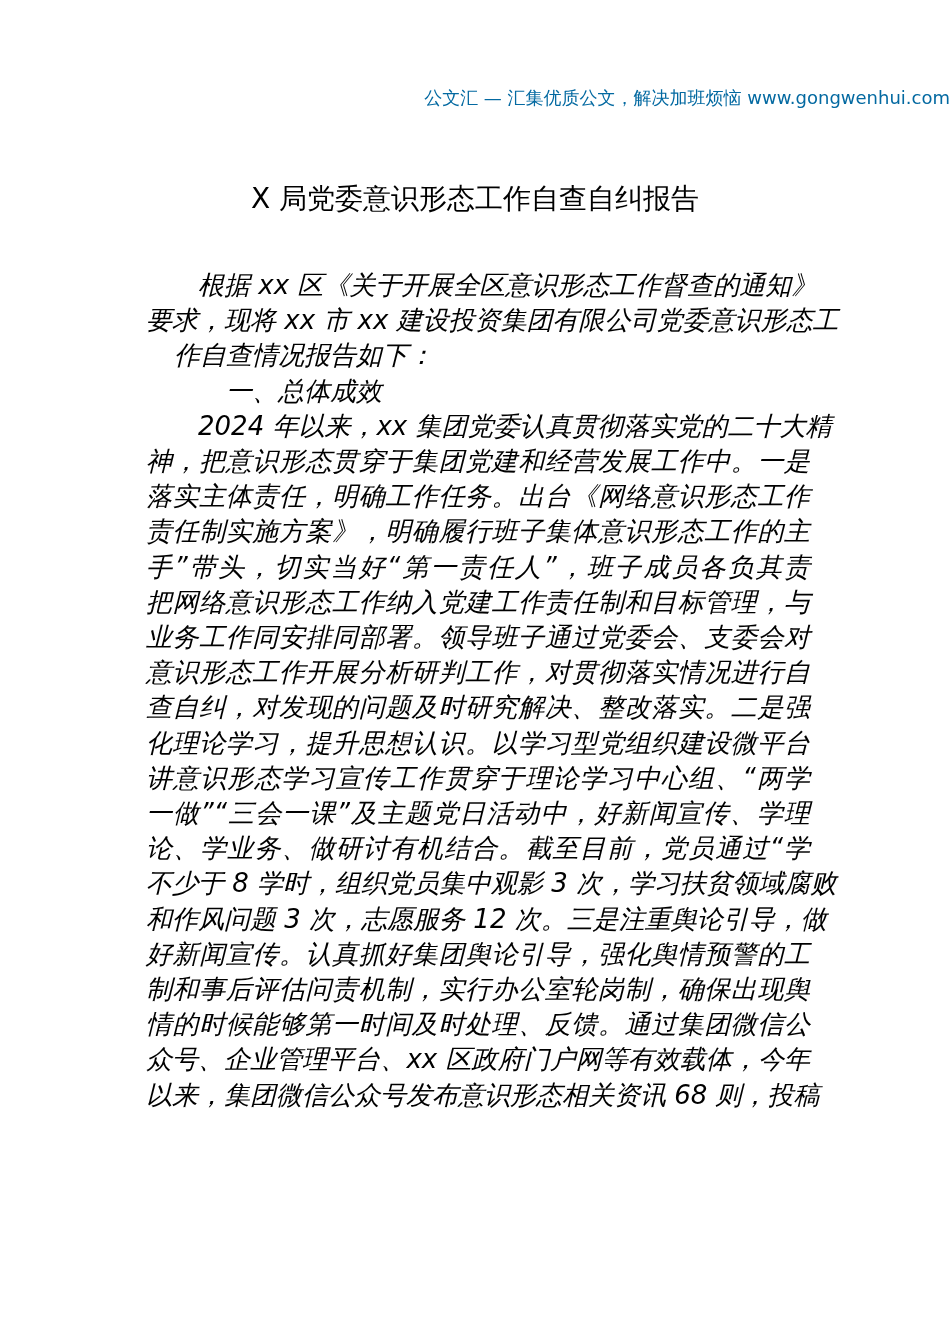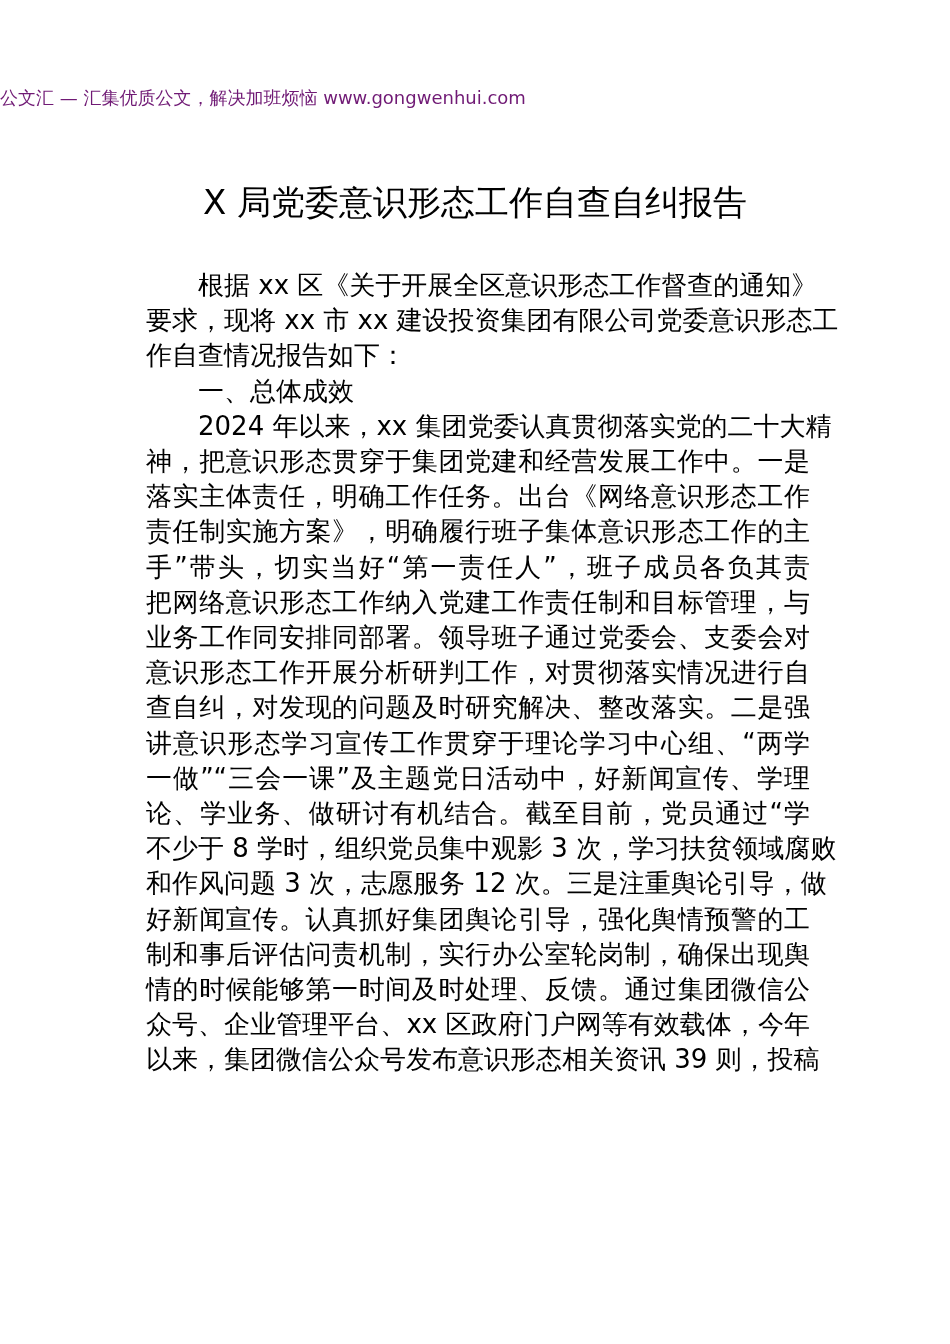--- a/index.html
+++ b/index.html
@@ -1,34 +1,34 @@
 <!DOCTYPE html>
 <html><head>
 <meta charset="utf-8">
 <style>
   html, body { margin: 0; padding: 0; background: #ffffff; }
   body { width: 950px; height: 1344px; position: relative; overflow: hidden; font-family: "DejaVu Sans", sans-serif; color: #000; }
   .banner {
-    position: absolute; top: 86px; left: 0; width: 950px; text-align: left;
-    color: #701a75; font-size: 18px; letter-spacing: 0px;
+    position: absolute; top: 86px; left: 0; width: 950px; text-align: right;
+    color: #0369a1; font-size: 18px; letter-spacing: 0px;
     font-family: "DejaVu Sans", sans-serif;
   }
   .title {
     position: absolute; top: 180px; left: 0; width: 950px; text-align: center;
-    font-size: 34px; font-family: "DejaVu Sans", sans-serif; color: #000;
+    font-size: 28px; font-family: "DejaVu Sans", sans-serif; color: #000;
   }
   .body {
     position: absolute; top: 268px; left: 146px; width: 664px;
     font-size: 26px; line-height: 35.2px; font-family: "DejaVu Sans", sans-serif;
-    text-align: justify; text-justify: inter-character;
+    text-align: justify; text-justify: inter-character; font-style: italic;
   }
   .para { margin: 0; text-indent: 52px; }
   .heading { margin: 0; text-indent: 52px; }
   .line { display: block; white-space: nowrap; text-align-last: justify; text-align: justify; }
-  .line.last { text-align-last: left; }
+  .line.last { text-align-last: left; margin-left: 28px; }
   .para .line:not(:first-child), .heading .line:not(:first-child) { text-indent: 0; }
 </style>
 </head>
 <body>
 
 <div class="banner">公文汇 — 汇集优质公文，解决加班烦恼 www.gongwenhui.com</div>
 
 <div class="title">X 局党委意识形态工作自查自纠报告</div>
 
 <div class="body">
@@ -43,24 +43,25 @@
   <div class="para">
     <span class="line" style="text-indent:52px">2024 年以来，xx 集团党委认真贯彻落实党的二十大精</span>
     <span class="line">神，把意识形态贯穿于集团党建和经营发展工作中。一是</span>
     <span class="line">落实主体责任，明确工作任务。出台《网络意识形态工作</span>
     <span class="line">责任制实施方案》，明确履行班子集体意识形态工作的主</span>
     <span class="line">手”带头，切实当好“第一责任人”，班子成员各负其责</span>
     <span class="line">把网络意识形态工作纳入党建工作责任制和目标管理，与</span>
     <span class="line">业务工作同安排同部署。领导班子通过党委会、支委会对</span>
     <span class="line">意识形态工作开展分析研判工作，对贯彻落实情况进行自</span>
     <span class="line">查自纠，对发现的问题及时研究解决、整改落实。二是强</span>
+    <span class="line">化理论学习，提升思想认识。以学习型党组织建设微平台</span>
     <span class="line">讲意识形态学习宣传工作贯穿于理论学习中心组、“两学</span>
     <span class="line">一做”“三会一课”及主题党日活动中，好新闻宣传、学理</span>
     <span class="line">论、学业务、做研讨有机结合。截至目前，党员通过“学</span>
     <span class="line">不少于 8 学时，组织党员集中观影 3 次，学习扶贫领域腐败</span>
     <span class="line">和作风问题 3 次，志愿服务 12 次。三是注重舆论引导，做</span>
     <span class="line">好新闻宣传。认真抓好集团舆论引导，强化舆情预警的工</span>
     <span class="line">制和事后评估问责机制，实行办公室轮岗制，确保出现舆</span>
     <span class="line">情的时候能够第一时间及时处理、反馈。通过集团微信公</span>
     <span class="line">众号、企业管理平台、xx 区政府门户网等有效载体，今年</span>
-    <span class="line">以来，集团微信公众号发布意识形态相关资讯 39 则，投稿</span>
+    <span class="line">以来，集团微信公众号发布意识形态相关资讯 68 则，投稿</span>
   </div>
 </div>
 
 </body></html>

